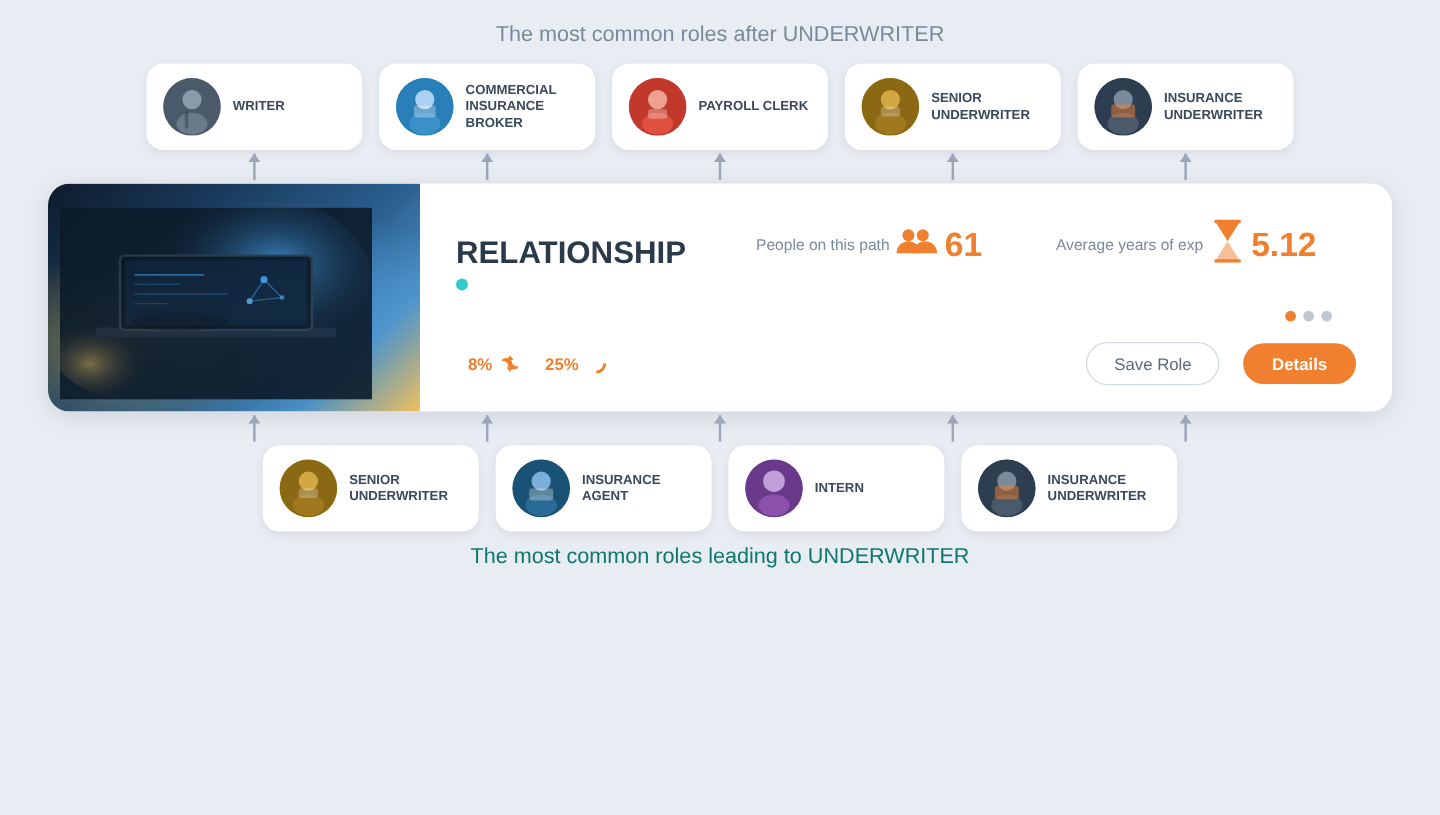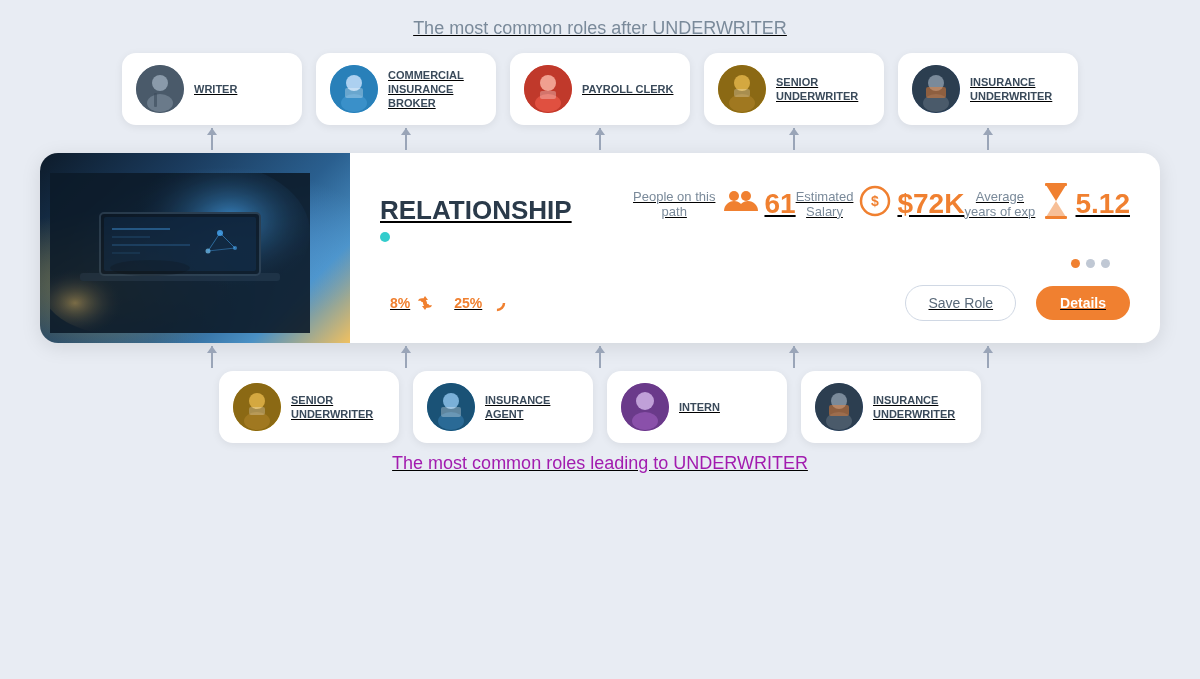--- a/index.html
+++ b/index.html
@@ -12,21 +12,20 @@
     }
 
     .page-wrapper {
       width: 1200px;
       height: 551px;
       background: #e8ecf3;
       display: flex;
       flex-direction: column;
       align-items: center;
       padding: 18px 40px 26px;
-      text-decoration: underline;
     }
 
     .section-title {
       font-size: 18px;
       color: #7a8a9a;
       font-weight: 400;
       margin-bottom: 14px;
       text-align: center;
     }
 
@@ -284,21 +283,21 @@
       border-radius: 22px;
       padding: 9px 24px;
       font-size: 14px;
       color: #fff;
       cursor: pointer;
       font-weight: 600;
     }
 
     .bottom-section-title {
       font-size: 18px;
-      color: #a21caf;
+      color: #0f766e;
       font-weight: 400;
       margin-top: 10px;
       text-align: right;
     }
 
     
     .av-writer { background: linear-gradient(135deg, #4a5a6a, #7a8a9a); }
     .av-payroll { background: linear-gradient(135deg, #c0392b, #e74c3c); }
     .av-commercial { background: linear-gradient(135deg, #2980b9, #3498db); }
     .av-senior-uw { background: linear-gradient(135deg, #8B6914, #c8a228); }
@@ -455,30 +454,20 @@
               <svg width="34" height="28" viewBox="0 0 34 28" fill="#f08030">
                 <circle cx="10" cy="9" r="5" fill="#f08030"></circle>
                 <circle cx="22" cy="9" r="5" fill="#f08030"></circle>
                 <path d="M0 24c0-5.5 4.5-10 10-10s10 4.5 10 10" fill="#f08030"></path>
                 <path d="M14 24c0-5.5 4.5-10 10-10s10 4.5 10 10" fill="#f08030"></path>
               </svg>
             </div>
             <div class="stat-value">61</div>
           </div>
 
-          <div class="stat-col">
-            <div class="stat-label">Estimated Salary</div>
-            <div class="stat-icon">
-              <svg width="32" height="32" viewBox="0 0 32 32" fill="none">
-                <circle cx="16" cy="16" r="14" stroke="#f08030" stroke-width="2.5" fill="none"></circle>
-                <text x="16" y="21" text-anchor="middle" font-size="14" font-weight="bold" fill="#f08030">$</text>
-              </svg>
-            </div>
-            <div class="stat-value">$72K</div>
-          </div>
 
           <div class="stat-col">
             <div class="stat-label">Average years of exp</div>
             <div class="stat-icon">
               <svg width="28" height="36" viewBox="0 0 28 36" fill="#f08030">
 
                 <polygon points="4,2 24,2 14,18" fill="#f08030"></polygon>
                 <polygon points="4,34 24,34 14,18" fill="#f08030" opacity="0.5"></polygon>
                 <rect x="3" y="0" width="22" height="3" rx="1" fill="#f08030"></rect>
                 <rect x="3" y="33" width="22" height="3" rx="1" fill="#f08030"></rect>

